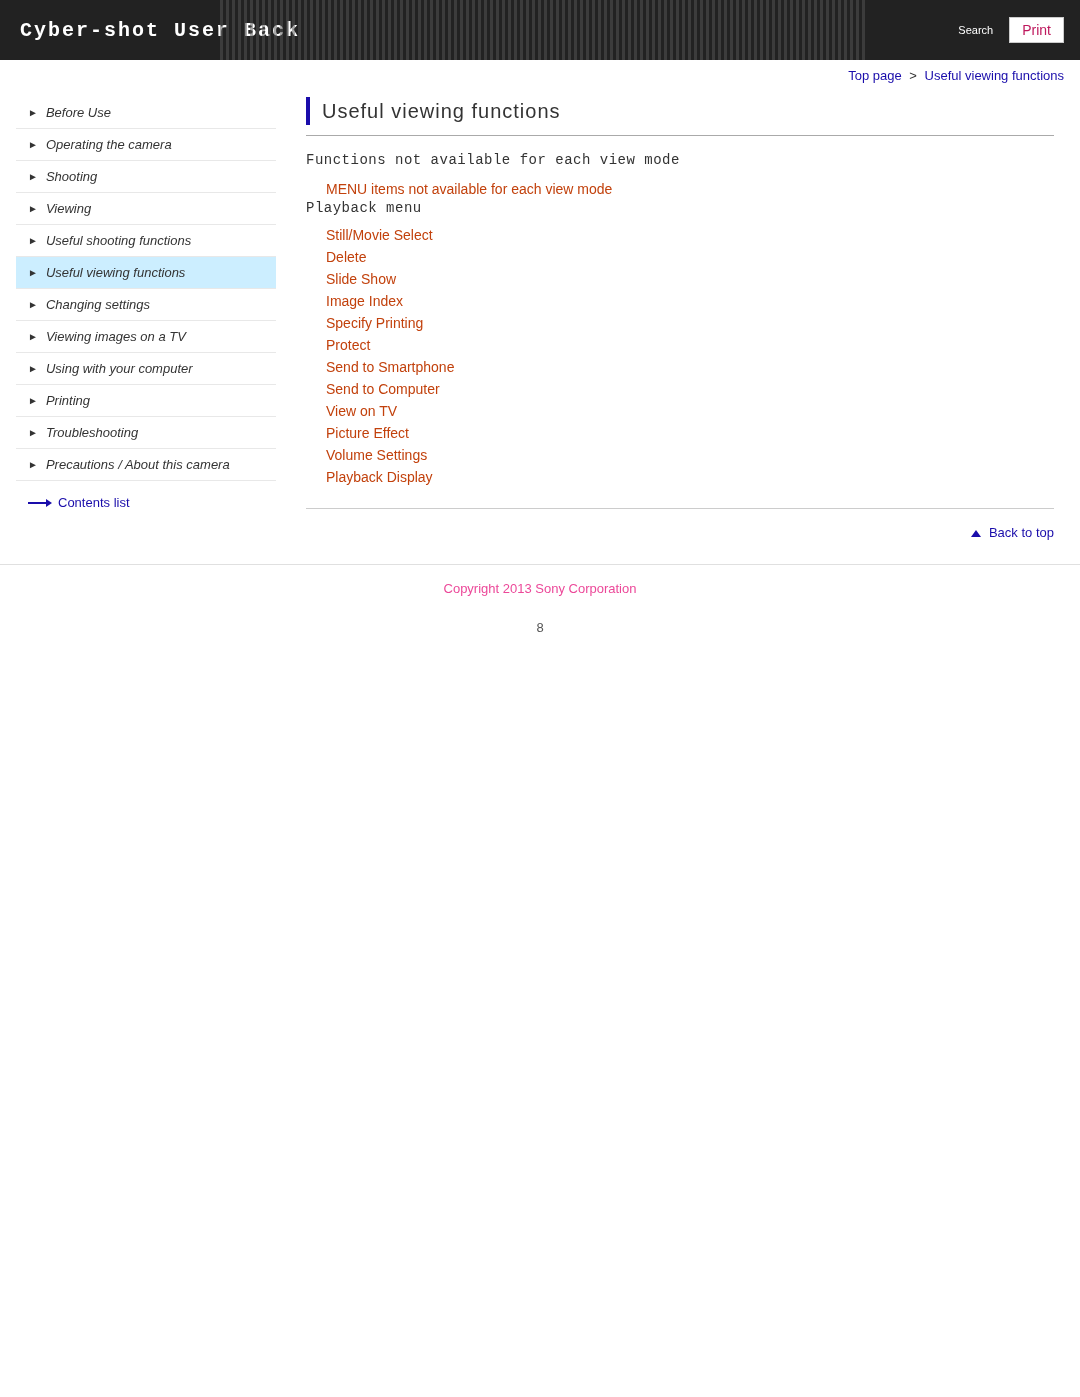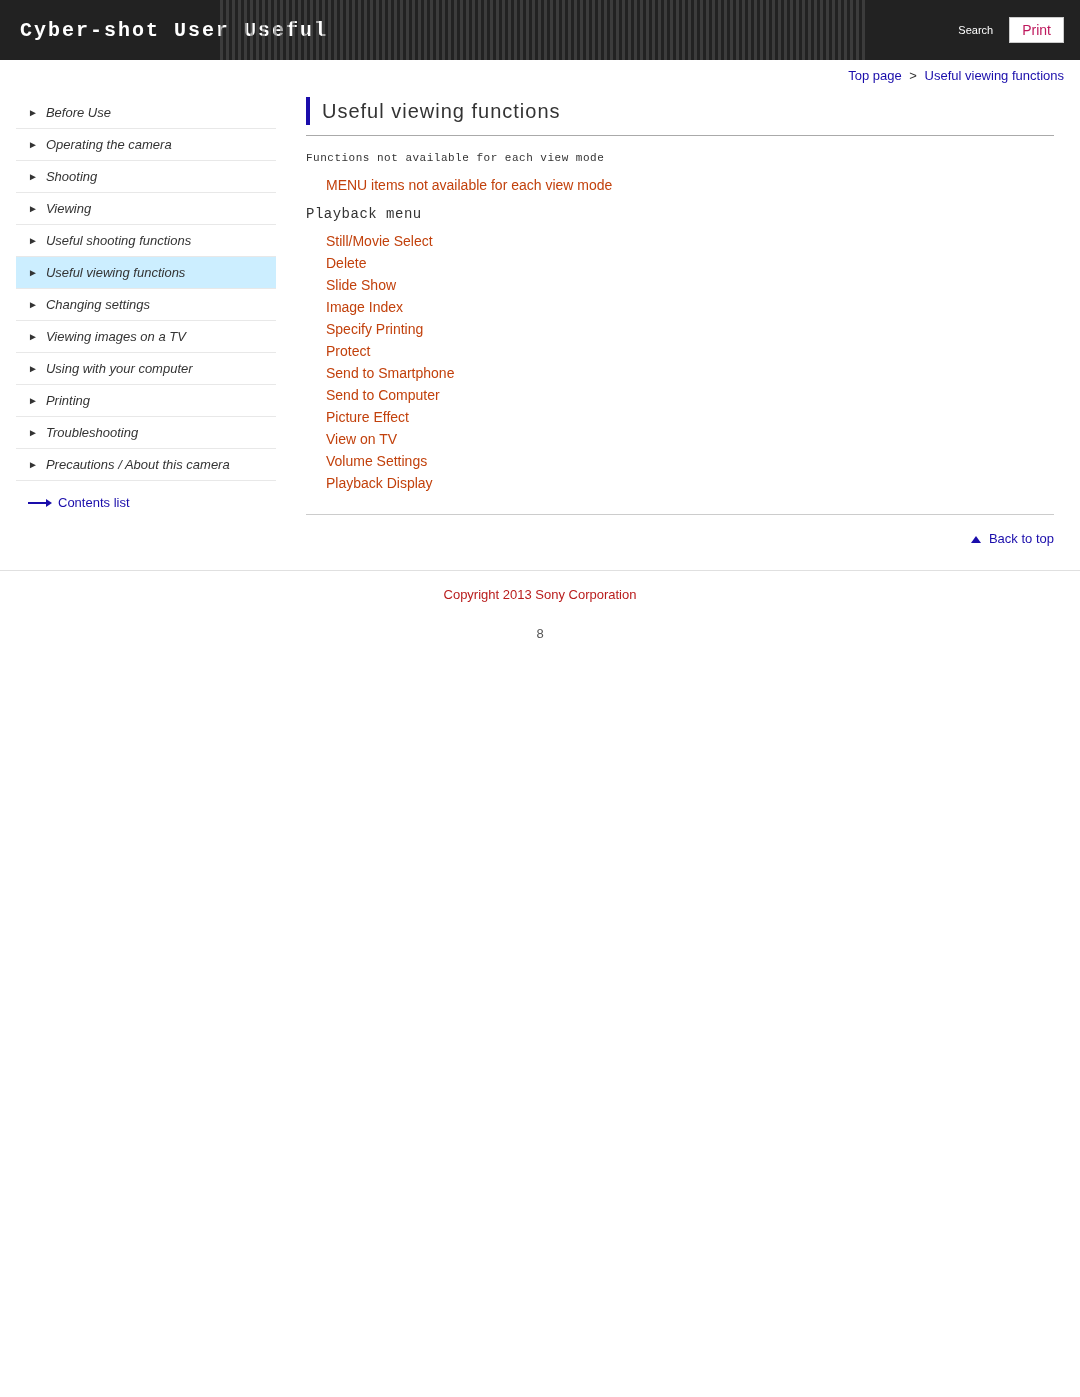--- a/index.html
+++ b/index.html
@@ -173,34 +173,33 @@
       flex-shrink: 0;
     }
     .page-heading-text {
       font-size: 20px;
       color: #333;
       font-weight: normal;
       letter-spacing: 1px;
     }
 
     .section-title {
-      font-size: 11px;
+      font-size: 14px;
       color: #333;
       font-family: 'Courier New', monospace;
       margin-bottom: 10px;
       margin-top: 3px;
       letter-spacing: 0.5px;
     }
 
     .subsection-title {
       font-size: 14px;
       color: #333;
       font-family: 'Courier New', monospace;
       margin-bottom: 8px;
-      margin-top: 10px;
       letter-spacing: 0.5px;
     }
 
     .link-item {
       display: block;
       color: #c2410c;
       text-decoration: none;
       padding: 3px 0 3px 20px;
       font-size: 14px;
       cursor: pointer;
@@ -227,39 +226,39 @@
       border-bottom: 7px solid #1a0dab;
       margin-right: 4px;
       vertical-align: middle;
     }
 
     
     .footer {
       text-align: center;
       padding: 16px;
       font-size: 13px;
-      color: #b91c1c;
+      color: #ec4899;
       border-top: 1px solid #e0e0e0;
       margin-top: 10px;
     }
 
     
     .page-number {
       text-align: center;
       font-size: 13px;
       color: #555;
       padding: 8px;
     }
   </style>
 </head>
 <body>
 
 <div class="header">
   <div class="header-title-area">
-    <span class="header-title">Cyber-shot User Useful</span>
+    <span class="header-title">Cyber-shot User Back</span>
   </div>
   <div class="header-stripes">
 
     <div class="stripe"></div>
       <div class="stripe"></div>
       <div class="stripe"></div>
     <div class="stripe"></div>
       <div class="stripe"></div>
       <div class="stripe"></div>
     <div class="stripe"></div>
@@ -450,22 +449,22 @@
     <p class="subsection-title">Playback menu</p>
 
     <a class="link-item">Still/Movie Select</a>
     <a class="link-item">Delete</a>
     <a class="link-item">Slide Show</a>
     <a class="link-item">Image Index</a>
     <a class="link-item">Specify Printing</a>
     <a class="link-item">Protect</a>
     <a class="link-item">Send to Smartphone</a>
     <a class="link-item">Send to Computer</a>
+    <a class="link-item">View on TV</a>
     <a class="link-item">Picture Effect</a>
-    <a class="link-item">View on TV</a>
     <a class="link-item">Volume Settings</a>
     <a class="link-item">Playback Display</a>
 
     <div class="back-to-top">
       <a>
         <span class="triangle-up"></span>
         <span>Back to top</span>
       </a>
     </div>
 

